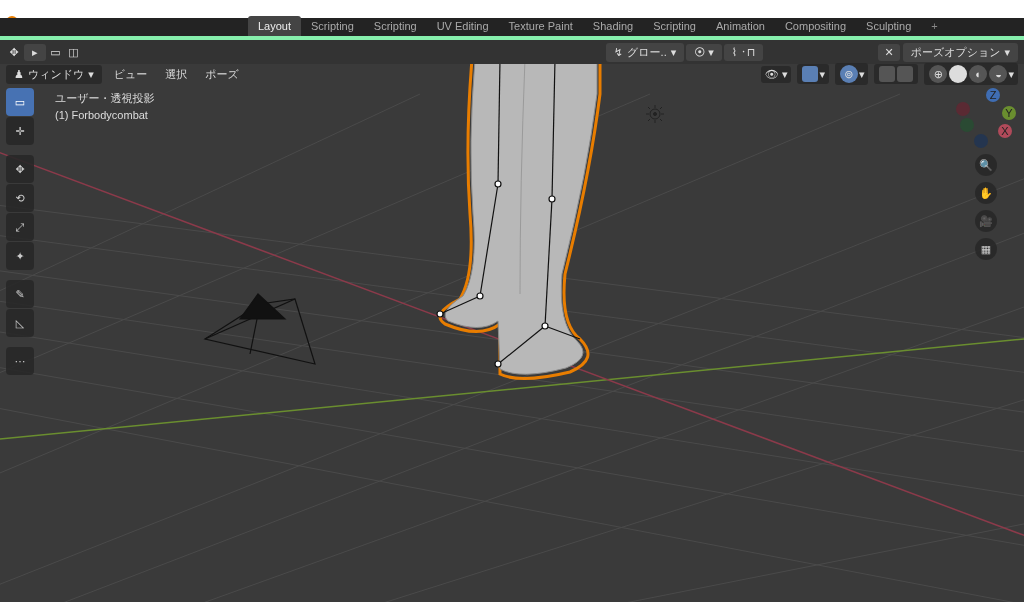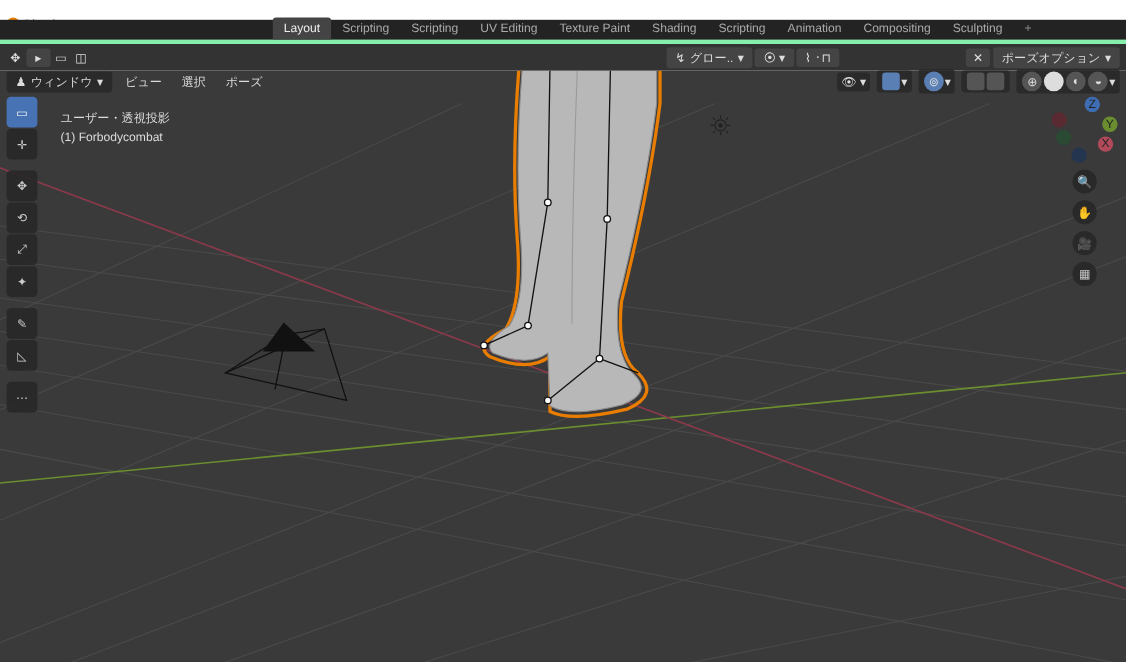--- a/index.html
+++ b/index.html
@@ -50,21 +50,21 @@
 .ltool .tbtn.active { background: #4772b3; color: #fff;}
 .ltool .gap { height: 8px;}
 
 
 .rnav { position: absolute; top: 88px; right: 8px; z-index: 7; display:flex; flex-direction:column; align-items:center; gap:6px;}
 .gizmo { width: 60px; height: 60px; position: relative;}
 .gball { position:absolute; width:14px; height:14px; border-radius:50%; font-size:9px; color:#222; display:flex; align-items:center; justify-content:center;}
 .rnav .rbtn { width: 22px; height: 22px; background: rgba(40,40,40,.9); border-radius: 50%; display:flex; align-items:center; justify-content:center; color:#ccc;}
 
 
-.vtext { position:absolute; top: 100px; left: 55px; color: #ddd; z-index:6; line-height: 1.5;}
+.vtext { position:absolute; top: 90px; left: 55px; color: #ddd; z-index:6; line-height: 1.5;}
 
 
 </style>
 </head>
 <body>
 
 <div class="titlebar">
   <span class="logo"></span>
   <span>Blender</span>
 </div>

